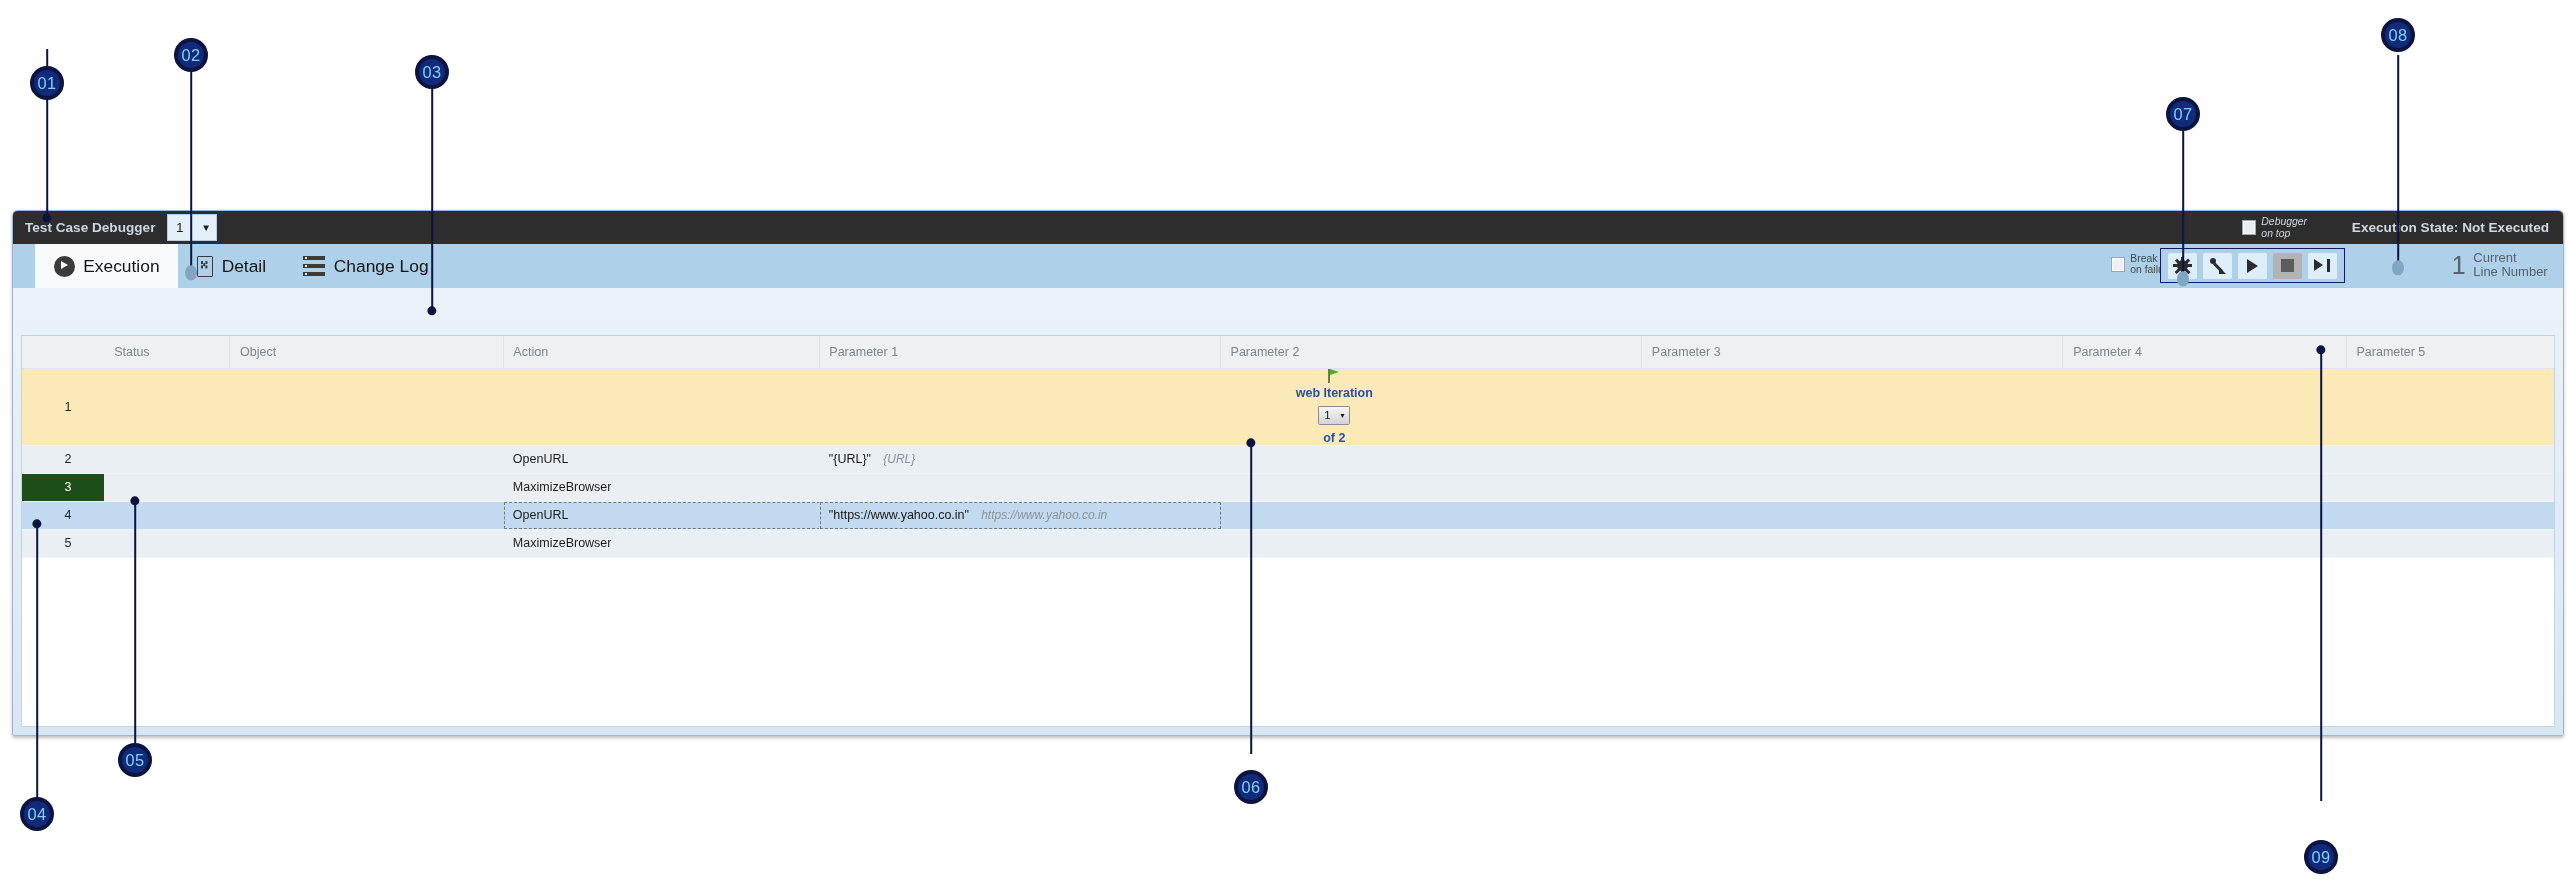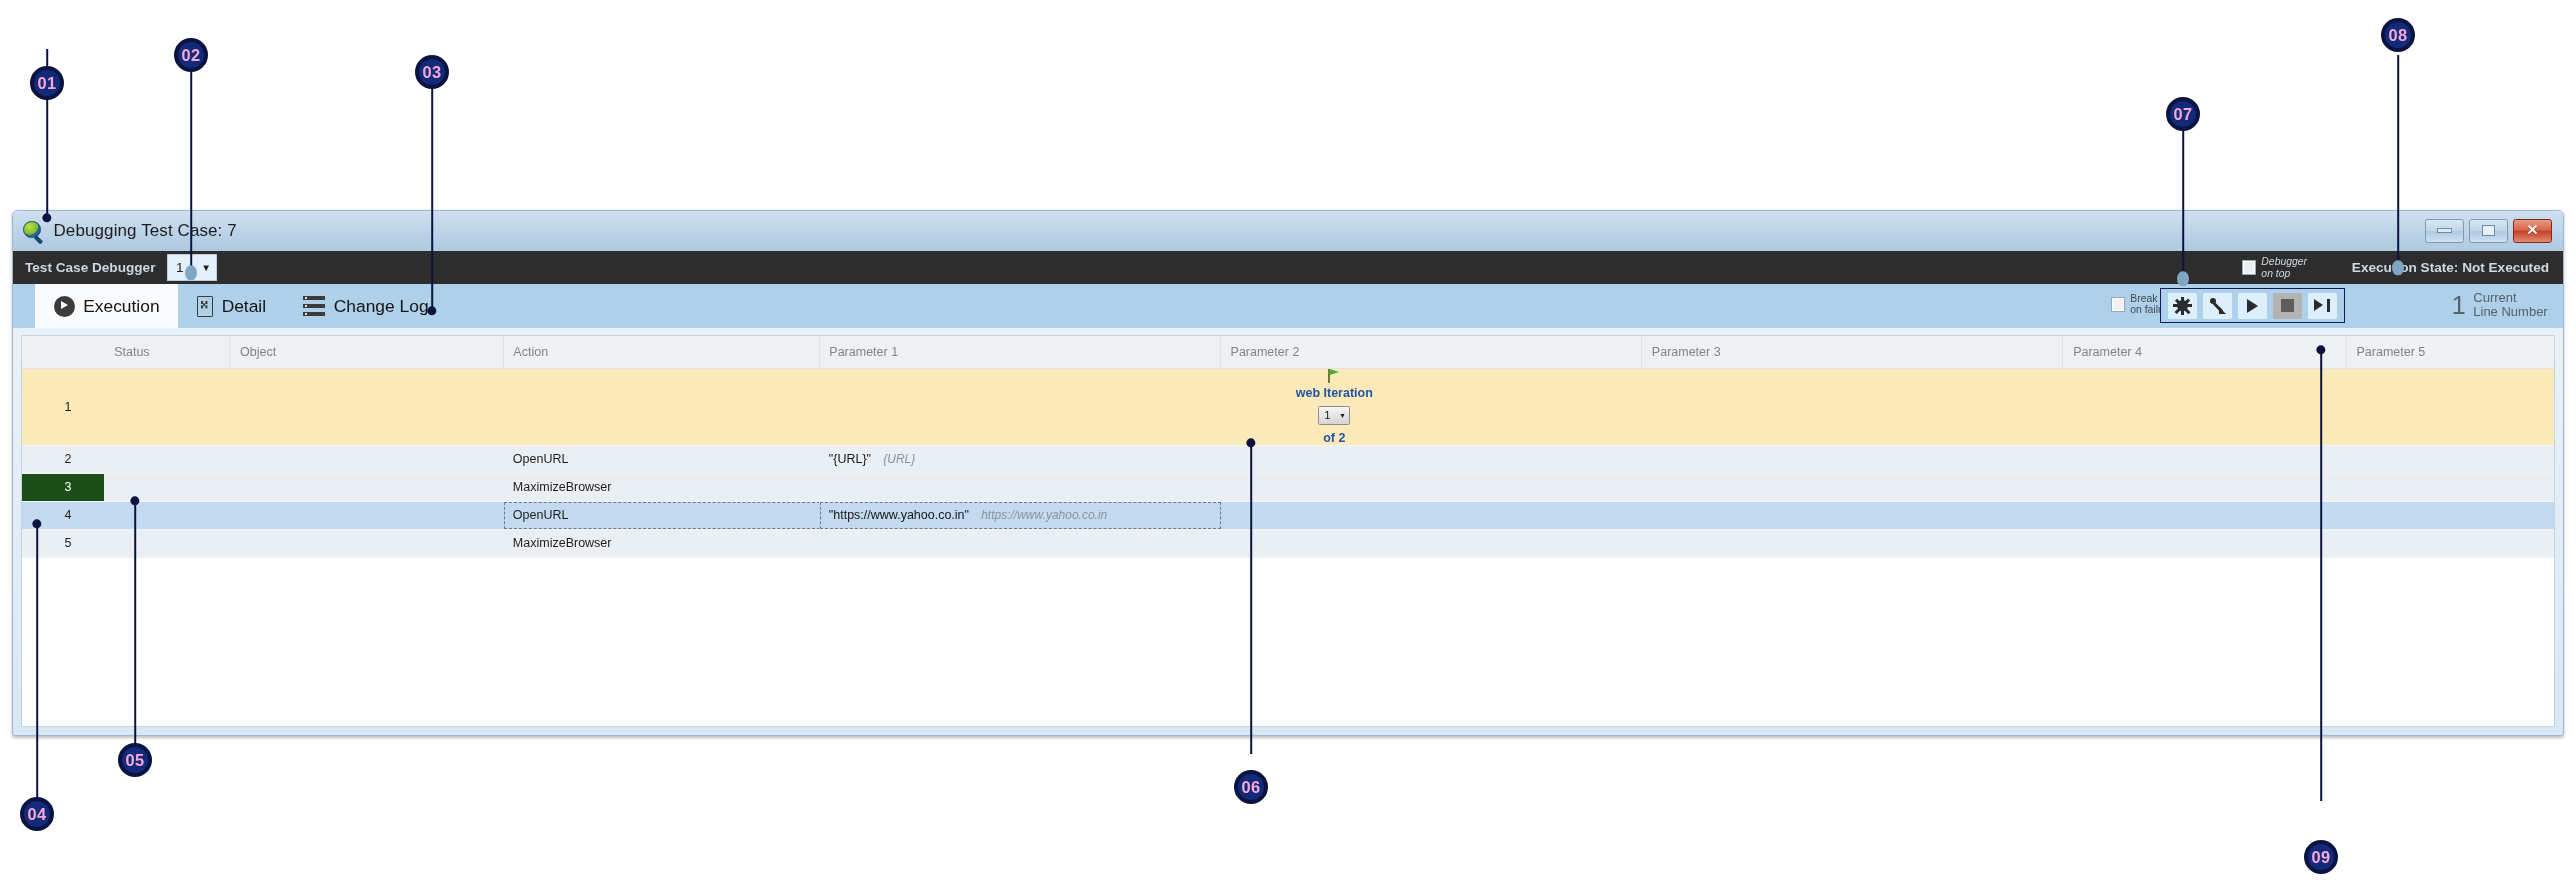--- a/index.html
+++ b/index.html
@@ -255,21 +255,21 @@
   }
   .pval { color: #161616; font-size: 12.5px; }
   .phint { color: #8b9299; font-size: 12px; font-style: italic; margin-left: 8.7px; }
 
   
   .pin { position: absolute; z-index: 40; }
   .pin .bubble {
     position: absolute; width: 34px; height: 34px; border-radius: 50%;
     background: #122a7a; border: 4.9px solid #0b1340;
     display: flex; align-items: center; justify-content: center;
-    color: #f9a8d4; font-size: 16.4px; font-weight: bold; letter-spacing: 0.3px;
+    color: #7dd3fc; font-size: 16.4px; font-weight: normal; letter-spacing: 0.3px;
     transform: translate(-50%,-50%);
   }
   .pin .stem {
     position: absolute; width: 1.6px; background: #0b1340;
     transform: translateX(-50%);
   }
   .pin .tip {
     position: absolute; width: 12px; height: 15.3px; border-radius: 50%;
     background: #7fa7c4; transform: translate(-50%,-50%);
   }
@@ -278,39 +278,20 @@
     background: #0b1340; transform: translate(-50%,-50%);
   }
 </style>
 </head>
 <body>
 
 <div id="stage">
 
   <div class="window">
 
-    <div class="titlebar">
-      <div class="title-icon">
-        <div class="ring"></div>
-          <div class="handle"></div>
-      </div>
-      <div class="title-text">Debugging Test Case: 7</div>
-
-      <div class="win-btns">
-        <div class="wbtn">
-          <span class="min-glyph"></span>
-        </div>
-        <div class="wbtn">
-          <span class="max-glyph"></span>
-        </div>
-        <div class="wbtn close">
-          <span class="x-glyph">✕</span>
-        </div>
-      </div>
-    </div>
 
     <div class="iteration-bar">
       <span class="iter-label">Test Case Debugger</span>
       <div class="iter-select">
         <span>1</span>
         <span class="caret">▼</span>
       </div>
 
       <div class="dbg-top">
         <span class="cb"></span>

